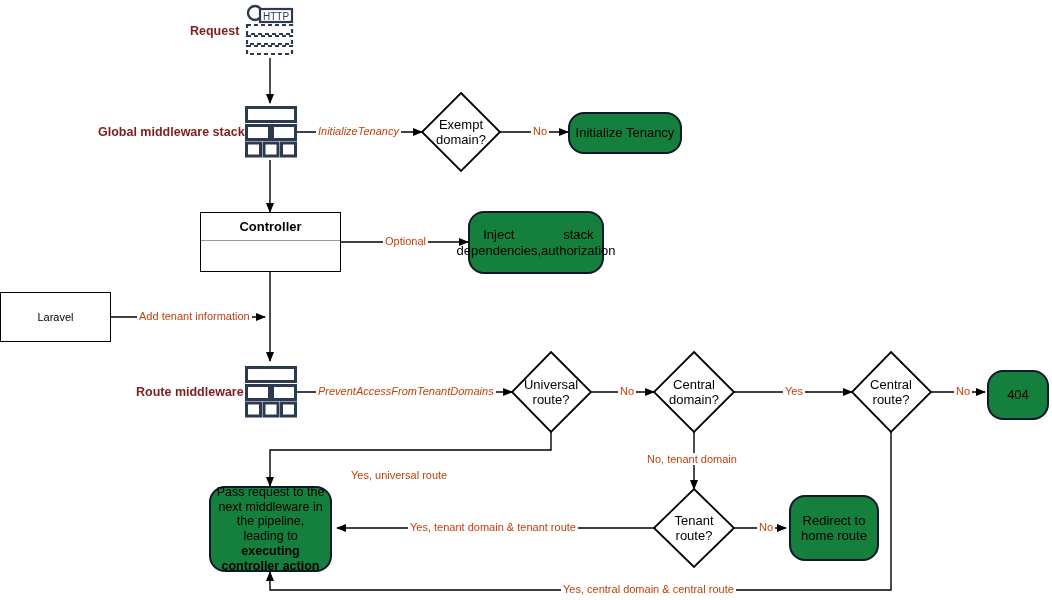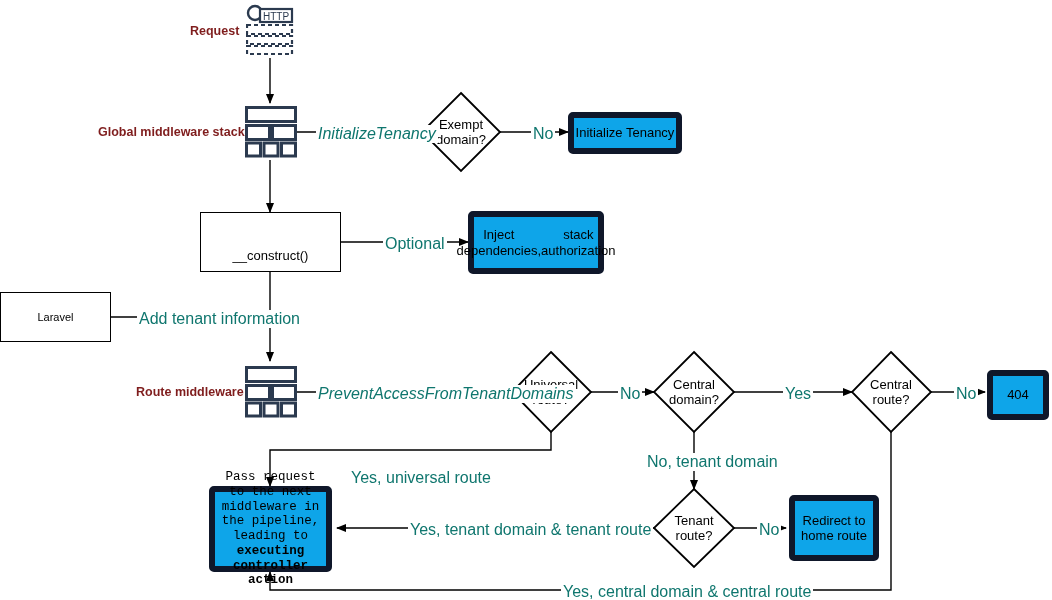--- a/index.html
+++ b/index.html
@@ -28,36 +28,36 @@
     justify-content: center;
     text-align: center;
     color: #000000;
     line-height: 1.18;
   }
   .rect {
     border: 1px solid #000000;
     background: #ffffff;
   }
   .rounded {
-    border: 6px solid #0f172a;
-    border-radius: 5px;
-    background: #0ea5e9;
+    border: 2px solid #0f172a;
+    border-radius: 16px;
+    background: #15803d;
   }
   .sidelabel {
     position: absolute;
     color: #7f1d1d;
     font-weight: bold;
     font-size: 12.5px;
     white-space: nowrap;
   }
   .edgelabel {
     position: absolute;
     background: #ffffff;
-    color: #0f766e;
-    font-size: 16px;
+    color: #c2410c;
+    font-size: 11px;
     white-space: nowrap;
     padding: 0 2px;
     line-height: 1.1;
   }
   .edgelabel.italic { font-style: italic; }
   .diamond-text {
     position: absolute;
     text-align: center;
     font-size: 13px;
     color: #000000;
@@ -177,21 +177,21 @@
 
 <div class="sidelabel" style="left:190px; top:24px;">Request</div>
 <div class="sidelabel" style="left:98px; top:125px;">Global middleware stack</div>
 <div class="sidelabel" style="left:136px; top:385px;">Route middleware</div>
 
 <div class="node rounded" style="left:568px; top:112px; width:114px; height:42px; font-size:13px;">
   <span>Initialize Tenancy</span>
 </div>
 
 <div class="node rect" style="left:200px; top:212px; width:141px; height:60px;">
-  <div class="ctrl-body">__construct()</div>
+  <div class="ctrl-head">Controller</div>
 </div>
 
 <div class="node rounded" style="left:468px; top:211px; width:136px; height:63px; font-size:13px; flex-direction:row;">
   <span>Inject dependencies,</span>
   <span>stack authorization</span>
 </div>
 
 <div class="node rect" style="left:0px; top:292px; width:111px; height:50px; font-size:11px;">
   <span>Laravel</span>
 </div>
@@ -199,21 +199,21 @@
 <div class="node rounded" style="left:987px; top:370px; width:62px; height:50px; font-size:13px;">
   <span>404</span>
 </div>
 
 <div class="node rounded" style="left:789px; top:495px; width:90px; height:66px; font-size:13px; flex-direction:column;">
   <span>Redirect to</span>
   <span>home route</span>
 </div>
 
 <div class="node rounded" style="left:209px; top:486px; width:123px; height:86px; font-size:12.5px; padding:2px 4px;">
-  <span style="display:block;font-family:Liberation Mono, monospace;">
+  <span style="display:block;">
     <span>Pass request to the next middleware in the pipeline, leading to </span><span class="bold">executing controller action</span>
   </span>
 </div>
 
 <div class="diamond-text" style="left:411px; top:117px; width:100px;">
   <div>Exempt</div>
   <div>domain?</div>
 </div>
 
 <div class="diamond-text" style="left:501px; top:377px; width:100px;">

